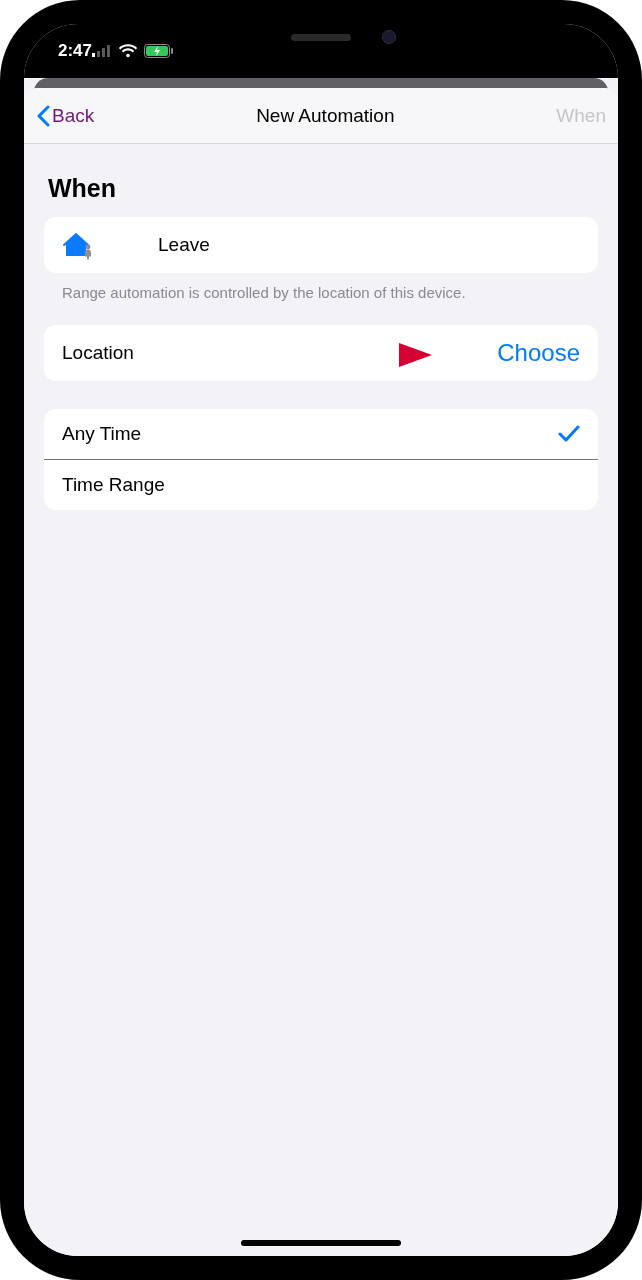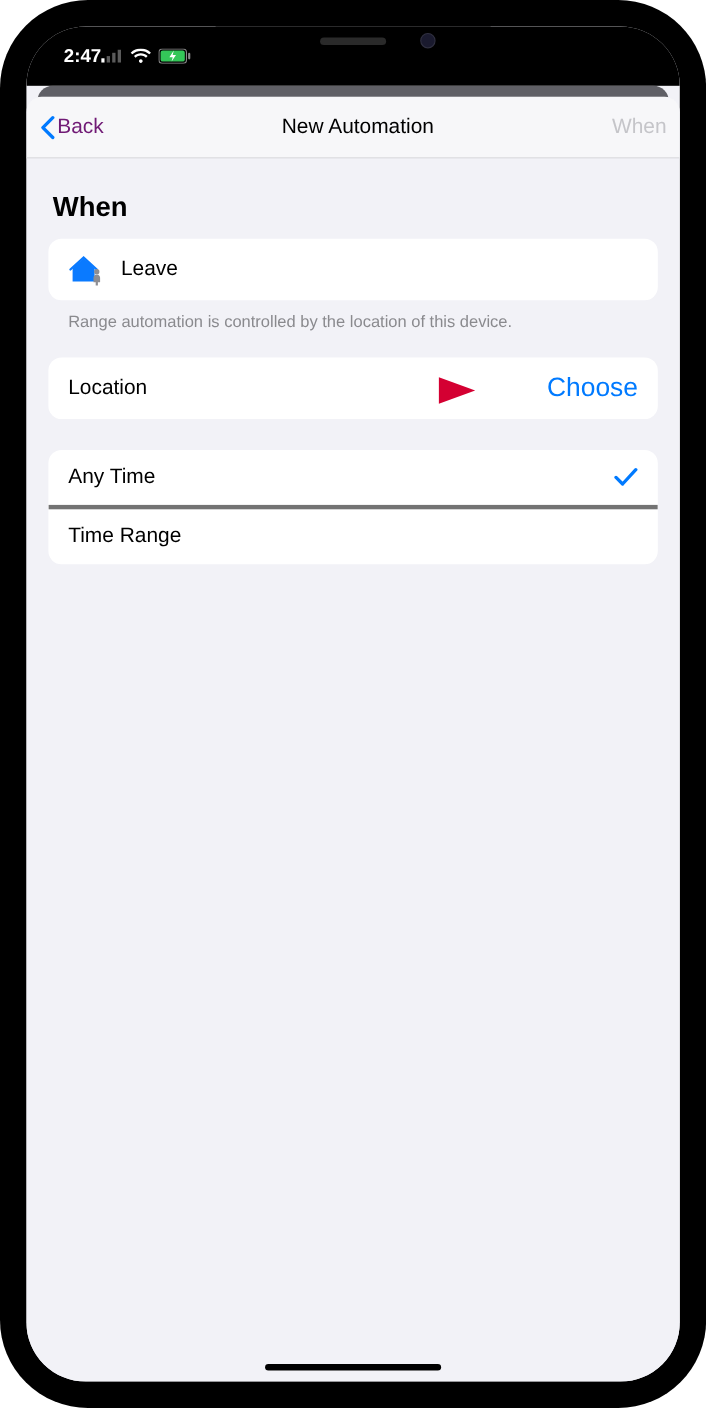--- a/index.html
+++ b/index.html
@@ -25,22 +25,22 @@
     .sheet { flex:1; background:#f2f2f7; border-top-left-radius:14px; border-top-right-radius:14px; margin-top:-8px; display:flex; flex-direction:column; overflow:hidden; position:relative;}
     
     .navbar { height:56px; display:flex; align-items:center; justify-content:space-between; padding:0 12px; background:rgba(247,247,249,.96); border-bottom:1px solid #d8d8dc; flex-shrink:0;}
     .nav-left { display:flex; align-items:flex-start; gap:2px; color:#701a75; font-size:19px;}
     .nav-title { font-size:19px; font-weight:400; color:#000; }
     .nav-right { font-size:19px; color:#c5c5c9; font-weight:400; }
     
     .content { padding:24px 20px 0 20px; overflow:auto; flex:1;}
     .section-title { font-size:25px; font-weight:700; color:#000; margin:6px 0 14px 4px;}
     .cell-group { background:#fff; border-radius:12px; overflow:hidden; }
-    .cell { display:flex; align-items:center; padding:14px 18px; font-size:19px; color:#000; min-height:50px; position:relative;}
-    .cell + .cell { border-top:4px solid #737373; }
+    .cell { display:flex; align-items:center; padding:14px 18px; font-size:19px; color:#000; min-height:50px; position:relative;gap:48px;}
+    .cell + .cell { border-top:1px solid #737373; }
     .cell .grow { flex:1; }
     .cell .accessory-link { color:#007aff; font-size:24px;}
     .footnote { font-size:15px; color:#8a8a8e; padding:10px 18px 22px 18px; line-height:1.35;}
     .gap { height:28px; }
     .leave-icon { width:34px; height:28px; position:relative; margin-right:14px; display:flex; align-items:center; justify-content:center;}
     .check { color:#007aff; font-size:22px; font-weight:600;}
     
     .annot-arrow { position:absolute; top:16px; left:270px; width:120px; height:28px; z-index:5; pointer-events:none;}
     .home-indicator { position:absolute; bottom:10px; left:50%; transform:translateX(-50%); width:160px; height:6px; background:#000; border-radius:4px;}
     svg { display:block; }

